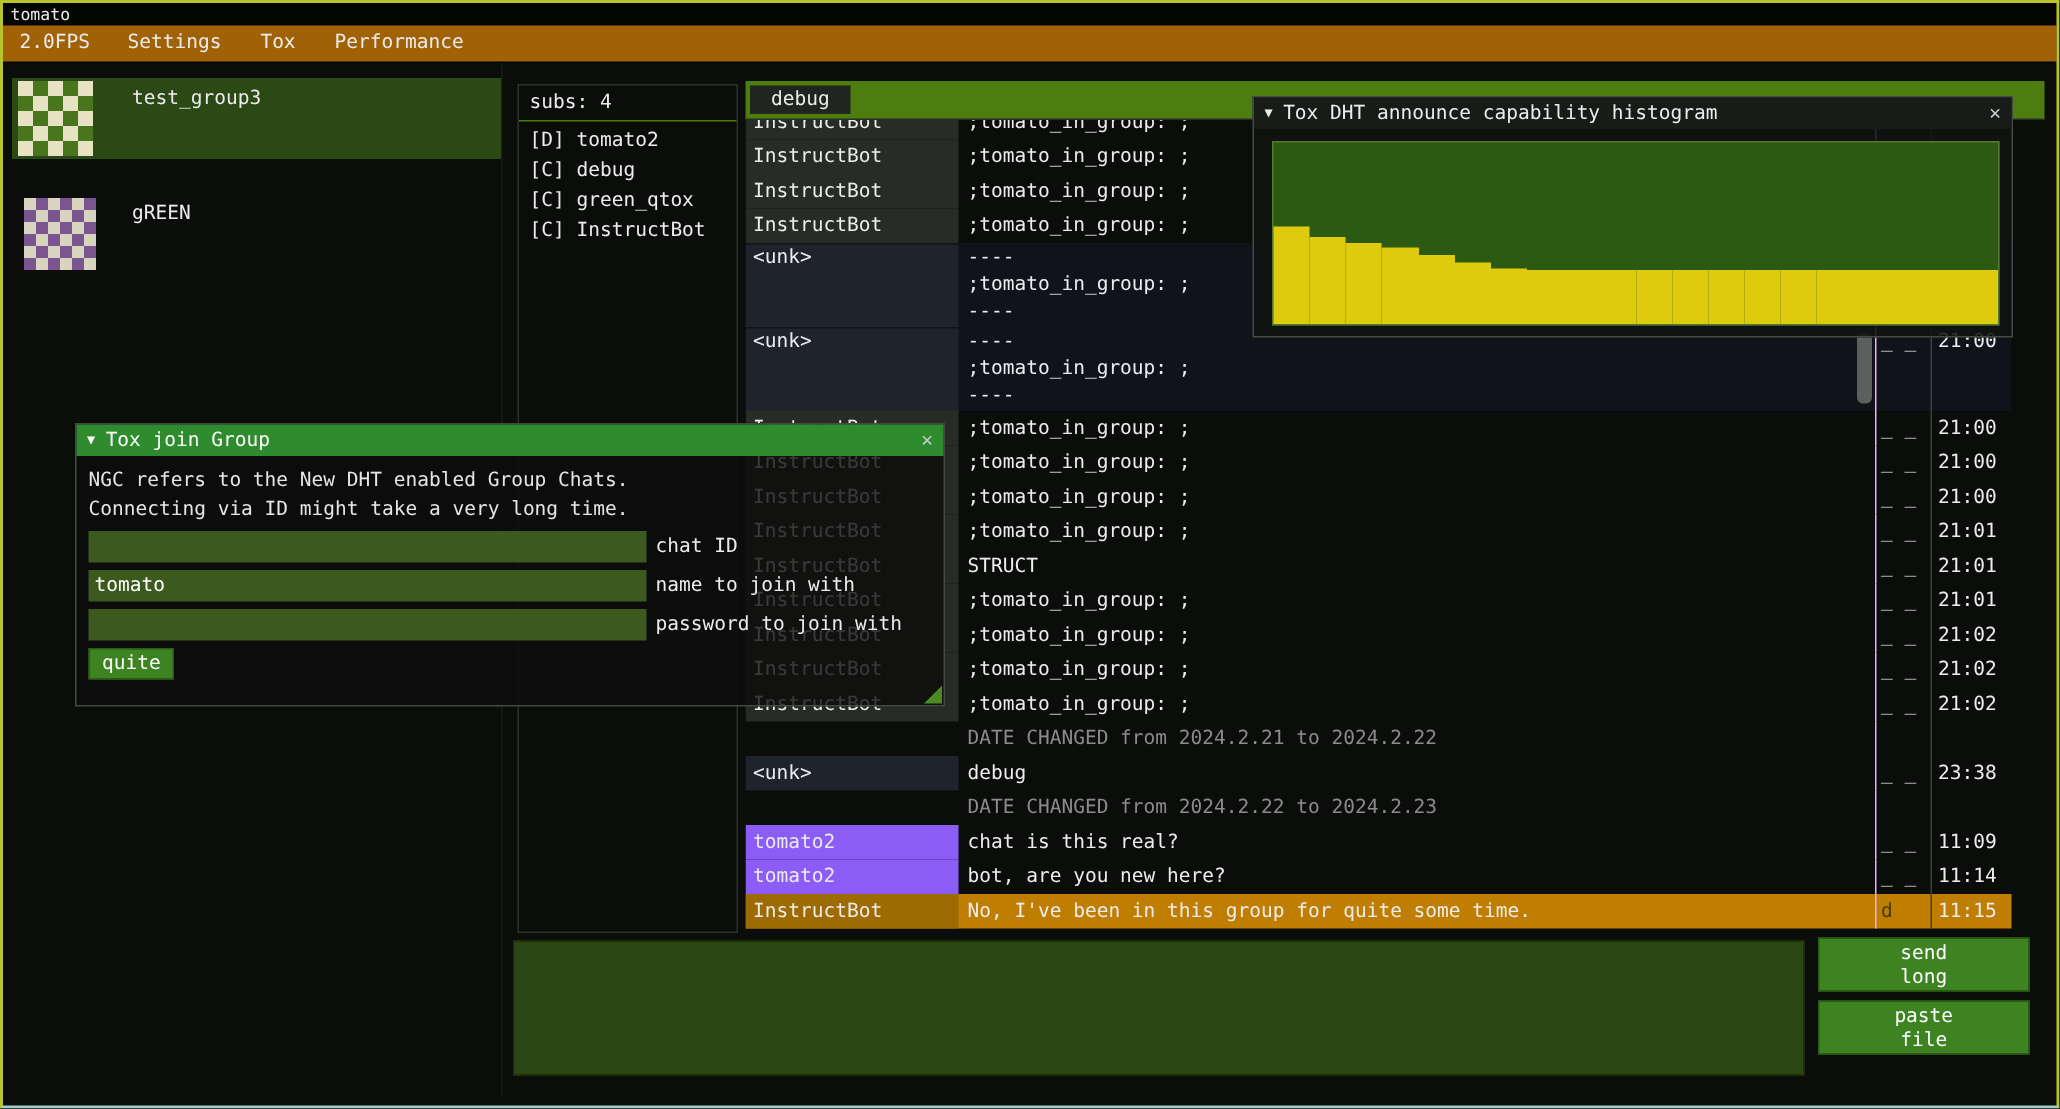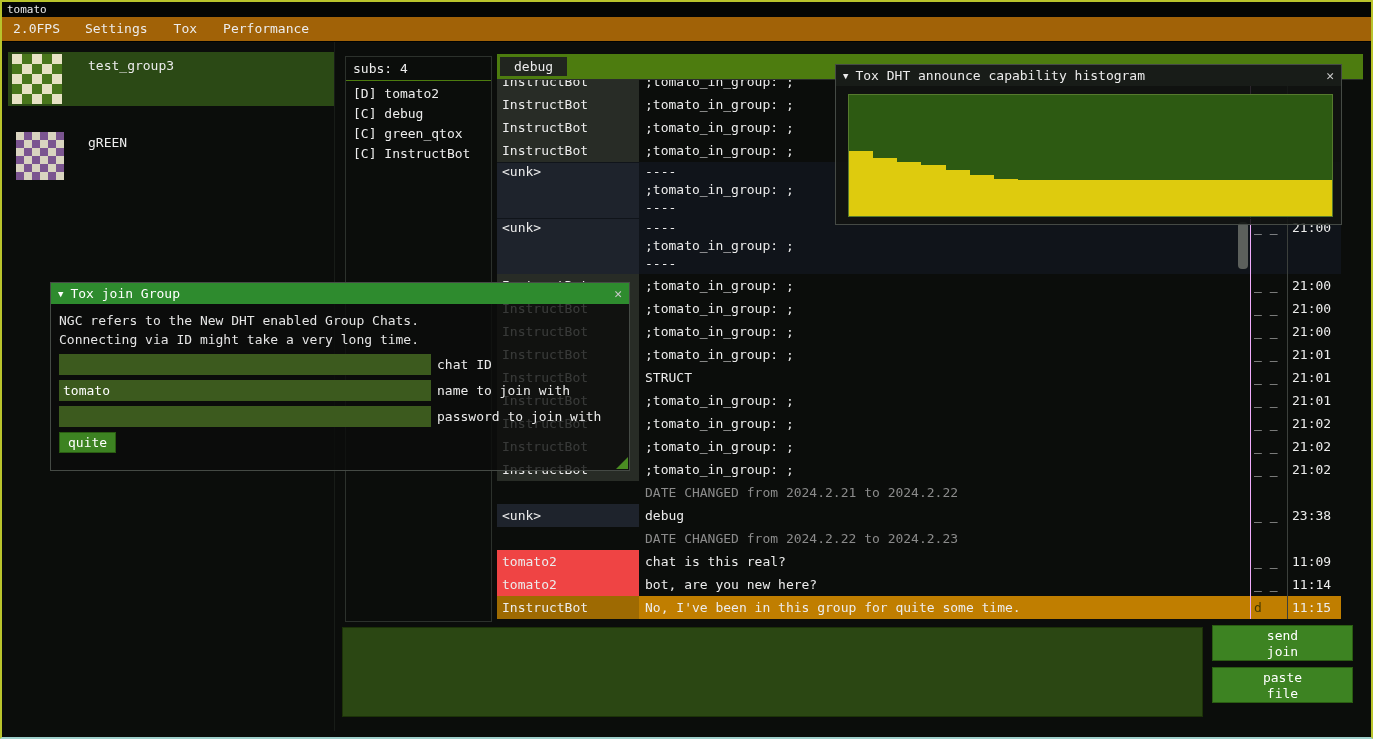--- a/index.html
+++ b/index.html
@@ -51,21 +51,21 @@
   .cell.name{width:137px;flex:none;padding-left:5px;white-space:nowrap}
   .cell.msg{flex:1;padding-left:6px;white-space:pre-line}
   .cell.flags{width:33px;flex:none;border-left:1px solid #f0abfc;padding-left:3px;color:#d8d8d8}
   .cell.time{width:49px;flex:none;border-left:1px solid #3c403c;padding-left:4px}
   .row-unk{min-height:55px;line-height:18px;background:#10141a;padding-top:1px}
   .row-date .msg{color:#8b8b8b}
   .row-hl{background:var(--highlight_orange)}
   .row-hl .flags{color:#463a00}
   .name-gray{background:#282c26}
   .name-unk{background:#1e232c}
-  .name-green{background:#ef4444}
+  .name-green{background:#8b5cf6}
   .name-hl{background:#9e6a02}
 
   .scroll-thumb{position:absolute;left:1238px;top:222px;width:10px;height:47px;
     background:#5c605c;border-radius:4px;z-index:9;cursor:grab}
 
   
   .composer{position:absolute;left:342px;top:627px;width:861px;height:90px;
     background:#2b4713;border:1px solid #1c3208;outline:none;resize:none;
     color:#fff;font-family:"DejaVu Sans Mono",monospace;font-size:13px;padding:4px;box-sizing:border-box}
   .file-btn{position:absolute;left:1212px;width:141px;height:36px;
@@ -273,21 +273,21 @@
         <div class="cell flags">d</div>
         <div class="cell time">11:15</div>
       </div>
     </div>
 </div>
 
 <div class="scroll-thumb"></div>
 
 <textarea class="composer" value="" style=""></textarea>
 <button class="file-btn send">send
-join</button>
+long</button>
 <button class="file-btn paste">paste
 file</button>
 
 <div class="window histogram-window">
   <div class="win-title">
     <span class="collapse">▼</span>
     <span>Tox DHT announce capability histogram</span>
     <span class="close">✕</span>
   </div>
   <div class="hist-plot">

